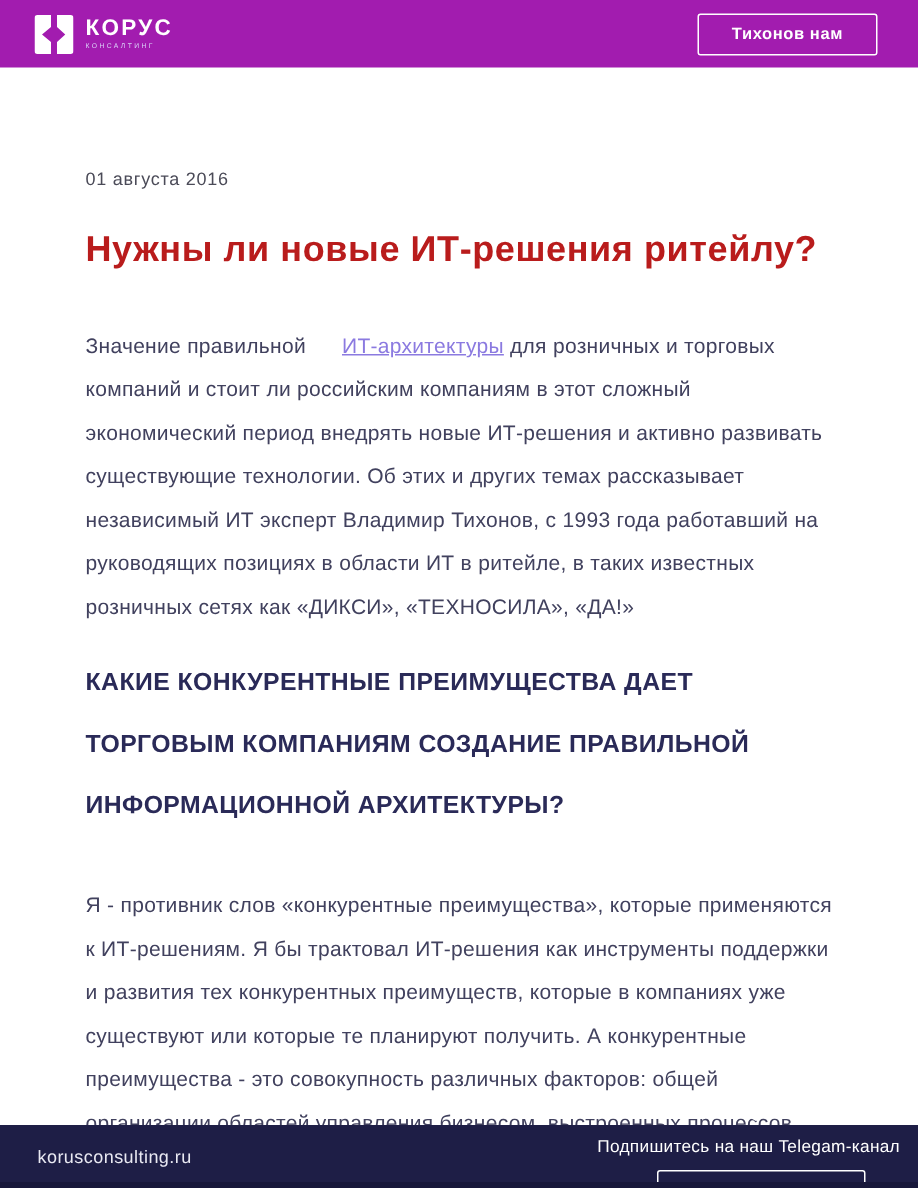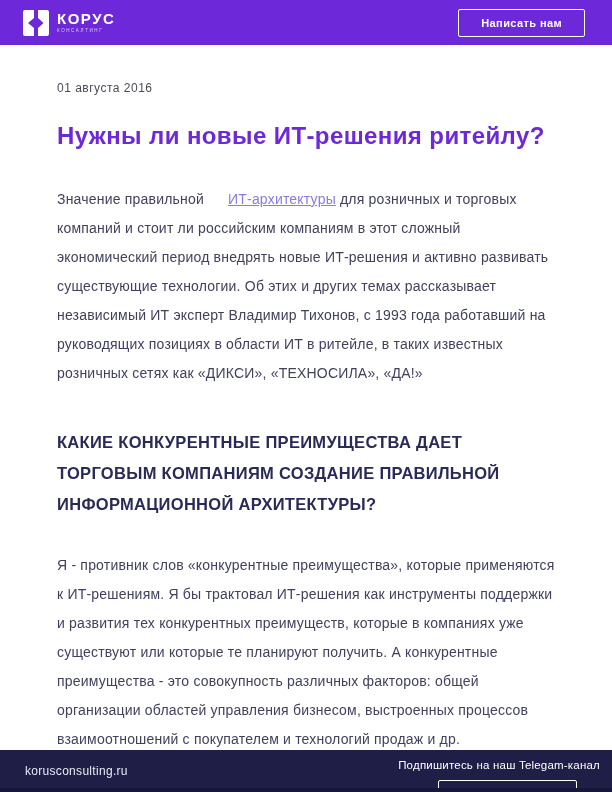--- a/index.html
+++ b/index.html
@@ -9,21 +9,21 @@
     background: #ffffff;
     position: relative;
     overflow: hidden;
   }
 
   
   .header {
     position: absolute;
     top: 0; left: 0; right: 0;
     height: 45px;
-    background: #6d28d9;
+    background: #a21caf;
     display: flex;
     align-items: center;
     justify-content: space-between;
     padding: 0 27px 0 23px;
   }
   .logo { display: flex; align-items: center; gap: 8px; }
   .logo-mark { width: 26px; height: 26px; display: block; }
   .logo-text { display: flex; flex-direction: column; line-height: 1; }
   .logo-title {
     color: #ffffff; font-weight: bold; font-size: 15px;
@@ -48,48 +48,49 @@
   
   .content {
     position: absolute;
     top: 45px; left: 0; right: 0; bottom: 42px;
     padding: 36px 55px 0 57px;
   }
   .date {
     font-size: 12px;
     color: #4b4b58;
     letter-spacing: 0.5px;
+    margin-top: 31px;
   }
   .title {
     margin-top: 27px;
     font-size: 24px;
     font-weight: bold;
     letter-spacing: 0.4px;
-    color: #6d28d9;
+    color: #b91c1c;
     max-width: 510px;
   }
   .body-text {
     margin-top: 35px;
     font-size: 14px;
     line-height: 29px;
     letter-spacing: 0.2px;
     color: #41415e;
     max-width: 502px;
   }
   .inline-link {
     color: #8b7ae0;
     text-decoration: underline;
     cursor: pointer;
     margin-left: 24px;
   }
   .section-heading {
-    margin-top: 39px;
+    margin-top: 16px;
     font-size: 16.5px;
     font-weight: bold;
-    line-height: 31px;
+    line-height: 41px;
     letter-spacing: 0.3px;
     color: #2a2a58;
     text-transform: uppercase;
     max-width: 470px;
   }
   .body-text-2 { margin-top: 31px; }
 
   
   .footer {
     position: absolute;
@@ -148,21 +149,21 @@
   <div class="logo">
     <svg class="logo-mark" viewBox="0 0 26 26" xmlns="http://www.w3.org/2000/svg">
       <path d="M2,0 H11 V8 L5,13 L11,18 V26 H2 Q0,26 0,24 V2 Q0,0 2,0 Z" fill="#ffffff"></path>
       <path d="M15,0 H24 Q26,0 26,2 V24 Q26,26 24,26 H15 V18 L20.5,13 L15,8 Z" fill="#ffffff"></path>
     </svg>
     <div class="logo-text">
       <span class="logo-title">КОРУС</span>
       <span class="logo-subtitle">КОНСАЛТИНГ</span>
     </div>
   </div>
-  <button class="header-btn">Написать нам</button>
+  <button class="header-btn">Тихонов нам</button>
 </div>
 
 <div class="content">
   <div class="date">01 августа 2016</div>
 
   <h1 class="title">Нужны ли новые ИТ-решения ритейлу?</h1>
 
   <p class="body-text"><span>Значение правильной</span><a class="inline-link">ИТ-архитектуры</a><span> для розничных и торговых компаний и стоит ли российским компаниям в этот сложный экономический период внедрять новые ИТ-решения и активно развивать существующие технологии. Об этих и других темах рассказывает независимый ИТ эксперт Владимир Тихонов, с 1993 года работавший на руководящих позициях в области ИТ в ритейле, в таких известных розничных сетях как «ДИКСИ», «ТЕХНОСИЛА», «ДА!»</span></p>
 
   <h2 class="section-heading">КАКИЕ КОНКУРЕНТНЫЕ ПРЕИМУЩЕСТВА ДАЕТ ТОРГОВЫМ КОМПАНИЯМ СОЗДАНИЕ ПРАВИЛЬНОЙ ИНФОРМАЦИОННОЙ АРХИТЕКТУРЫ?</h2>

